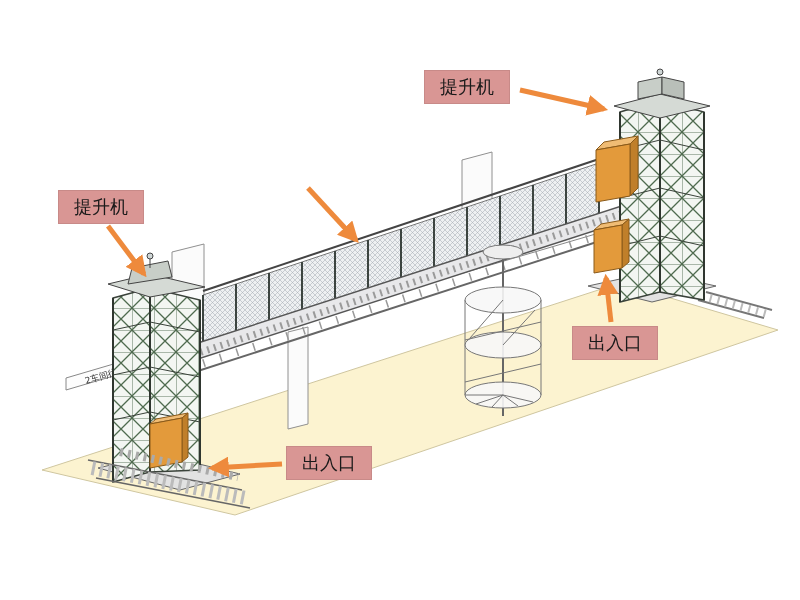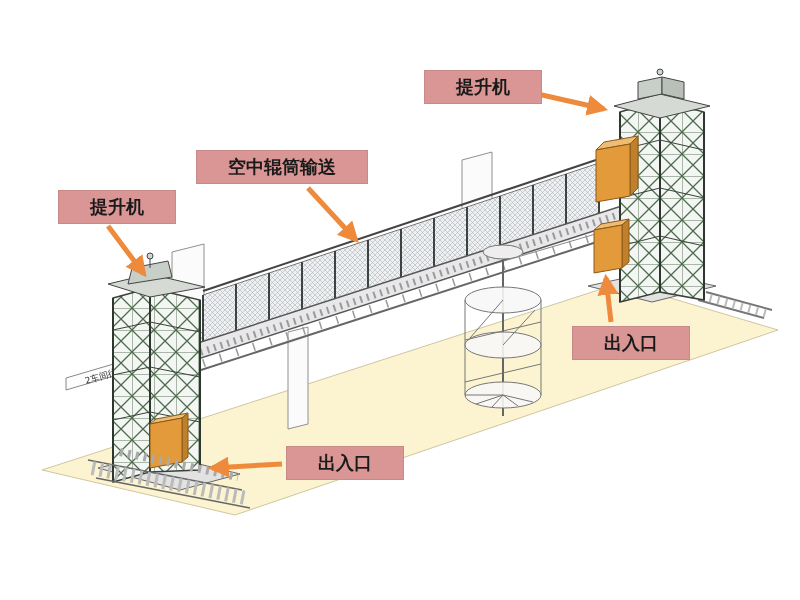--- a/index.html
+++ b/index.html
@@ -16,22 +16,22 @@
   .stage{
     position:relative;width:800px;height:600px;margin:0 auto;
     background:#ffffff;overflow:hidden;
     font-family:"DejaVu Sans","Liberation Sans",sans-serif;
   }
   .stage svg{position:absolute;left:0;top:0;}
   .callout{
     position:absolute;
     background:var(--label-bg);
     color:var(--label-text);
-    font-weight:bold;font-size:18px;line-height:22px;
-    padding:6px 32px;text-align:left;white-space:nowrap;
+    font-weight:normal;font-size:18px;line-height:22px;
+    padding:6px 16px;text-align:left;white-space:nowrap;
     box-shadow:0 0 0 1px rgba(0,0,0,0.08) inset;
   }
   .lattice-face{fill:url(#lattice);stroke:#3a423a;stroke-width:1.5;}
   .cap{fill:#d5dad5;stroke:#444;stroke-width:1;}
   .cap2{fill:#c8cec8;stroke:#444;stroke-width:1;}
   .cap3{fill:#b9bfb9;stroke:#444;stroke-width:1;}
   .panel-white{fill:#fbfbfb;stroke:#909090;stroke-width:1;}
   .deck{fill:#e8e8ea;stroke:#555;stroke-width:1.5;}
   .base-plate{fill:#e2e2e2;stroke:#666;stroke-width:1;}
   .floor{fill:var(--floor);stroke:#cfc6a0;stroke-width:1;}
@@ -157,16 +157,15 @@
       <path class="arrow" d="M520,90 L604,109" marker-end="url(#ah)"></path>
       <path class="arrow" d="M108,226 L144,274" marker-end="url(#ah)"></path>
       <path class="arrow" d="M308,188 L356,240" marker-end="url(#ah)"></path>
       <path class="arrow" d="M282,464 L212,468" marker-end="url(#ah)"></path>
       <path class="arrow" d="M611,322 L606,278" marker-end="url(#ah)"></path>
     </g>
   </svg>
 
   <div class="callout" style="left:424px;top:70px;">提升机</div>
   <div class="callout" style="left:58px;top:190px;">提升机</div>
-  <div class="callout" style="left:196px;top:150px;">空中辊筒输送</div>
   <div class="callout" style="left:286px;top:446px;">出入口</div>
   <div class="callout" style="left:572px;top:326px;">出入口</div>
 </div>
 
 </body></html>

